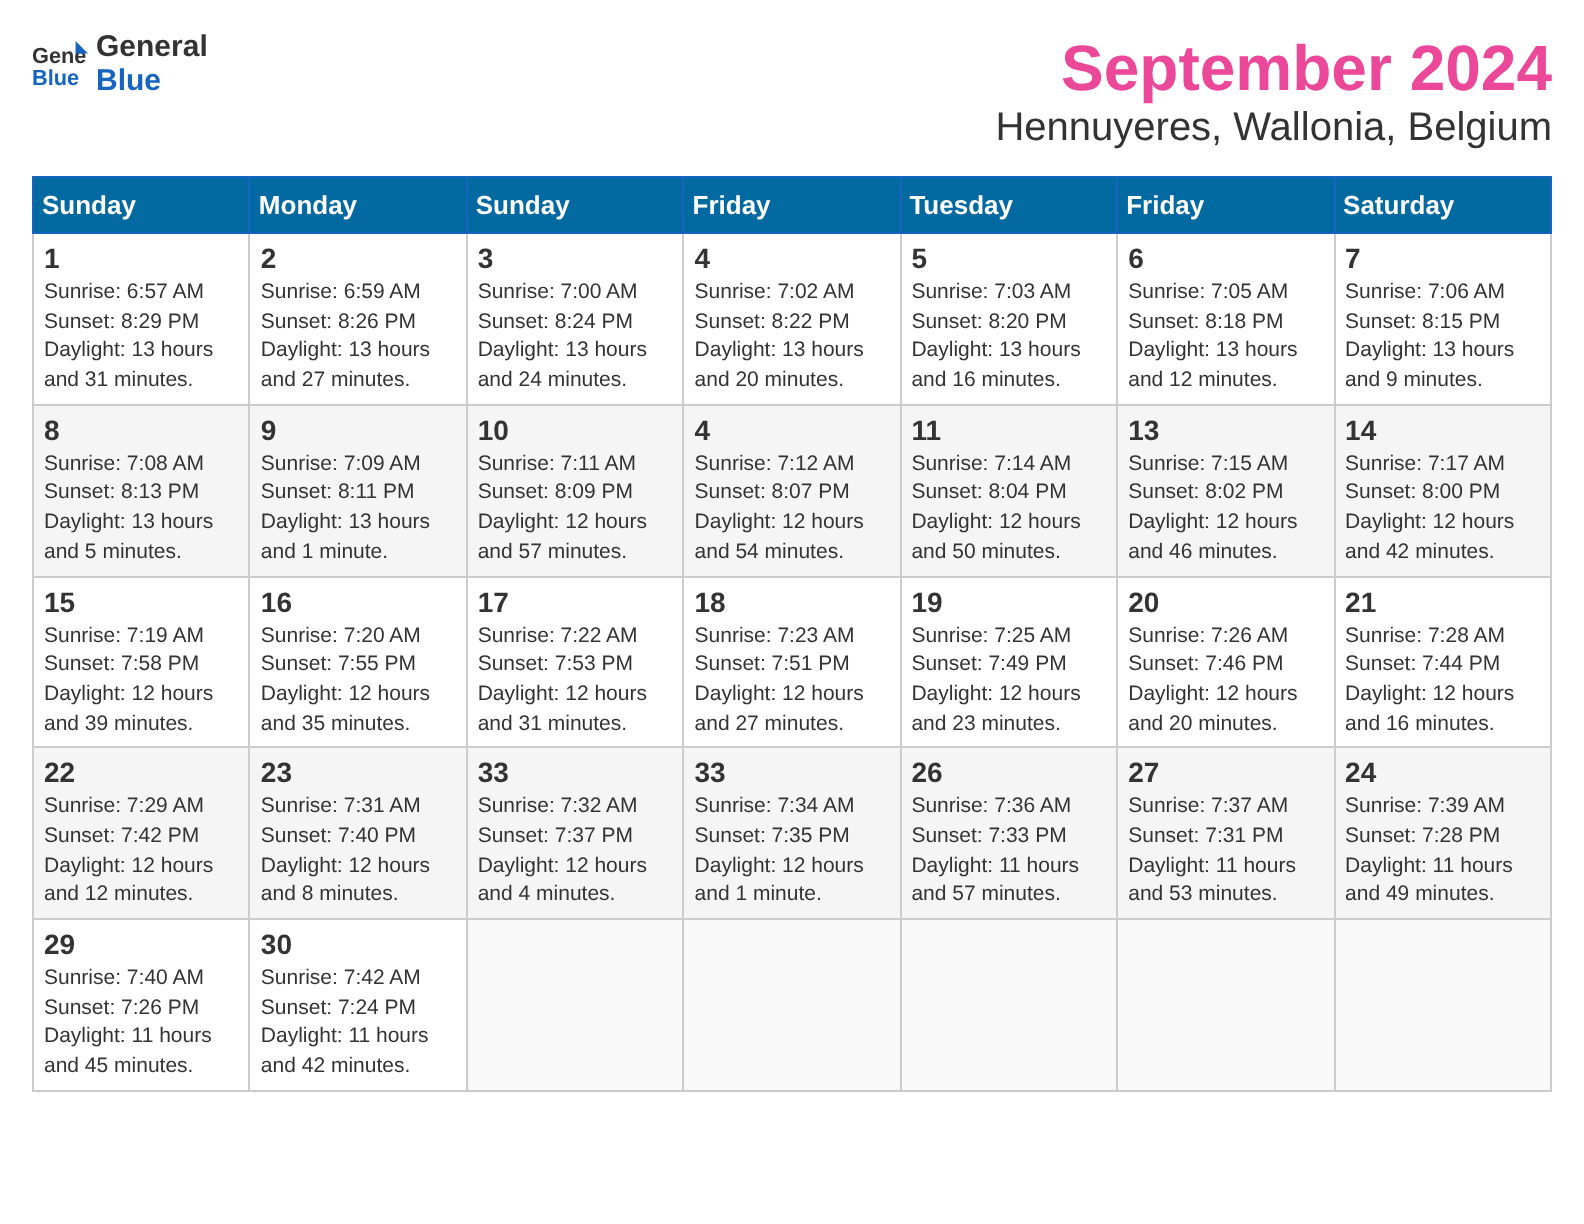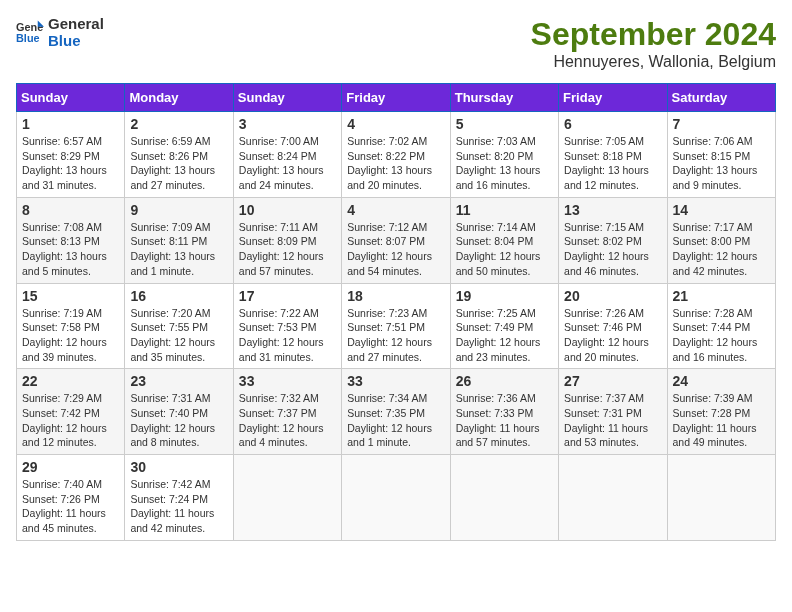--- a/index.html
+++ b/index.html
@@ -24,33 +24,33 @@
     .logo-icon {
       width: 28px;
       height: 28px;
     }
     .title-area {
       text-align: right;
     }
     .calendar-title {
       font-size: 32px;
       font-weight: bold;
-      color: #4d7c0f;
+      color: #ec4899;
     }
     .calendar-subtitle {
-      font-size: 16px;
+      font-size: 20px;
       color: #333;
     }
     table {
       width: 100%;
       border-collapse: collapse;
       font-size: 11px;
     }
     thead tr th {
-      background-color: #6d28d9;
+      background-color: #0369a1;
       color: #fff;
       padding: 6px 4px;
       text-align: left;
       font-size: 13px;
       font-weight: bold;
       border: 1px solid #1565c0;
     }
     tbody tr td {
       border: 1px solid #ccc;
       vertical-align: top;
@@ -98,21 +98,21 @@
   </div>
 </div>
 
 <table>
   <thead>
     <tr id="header-row">
     <th>Sunday</th>
         <th>Monday</th>
         <th>Sunday</th>
         <th>Friday</th>
-        <th>Thursday</th>
+        <th>Tuesday</th>
         <th>Friday</th>
         <th>Saturday</th>
       </tr>
   </thead>
   <tbody id="calendar-body">
   <tr>
         <td>
           <div class="day-num">1</div>
           <div class="day-info">Sunrise: 6:57 AM<br>Sunset: 8:29 PM<br>Daylight: 13 hours and 31 minutes.</div>
         </td>

